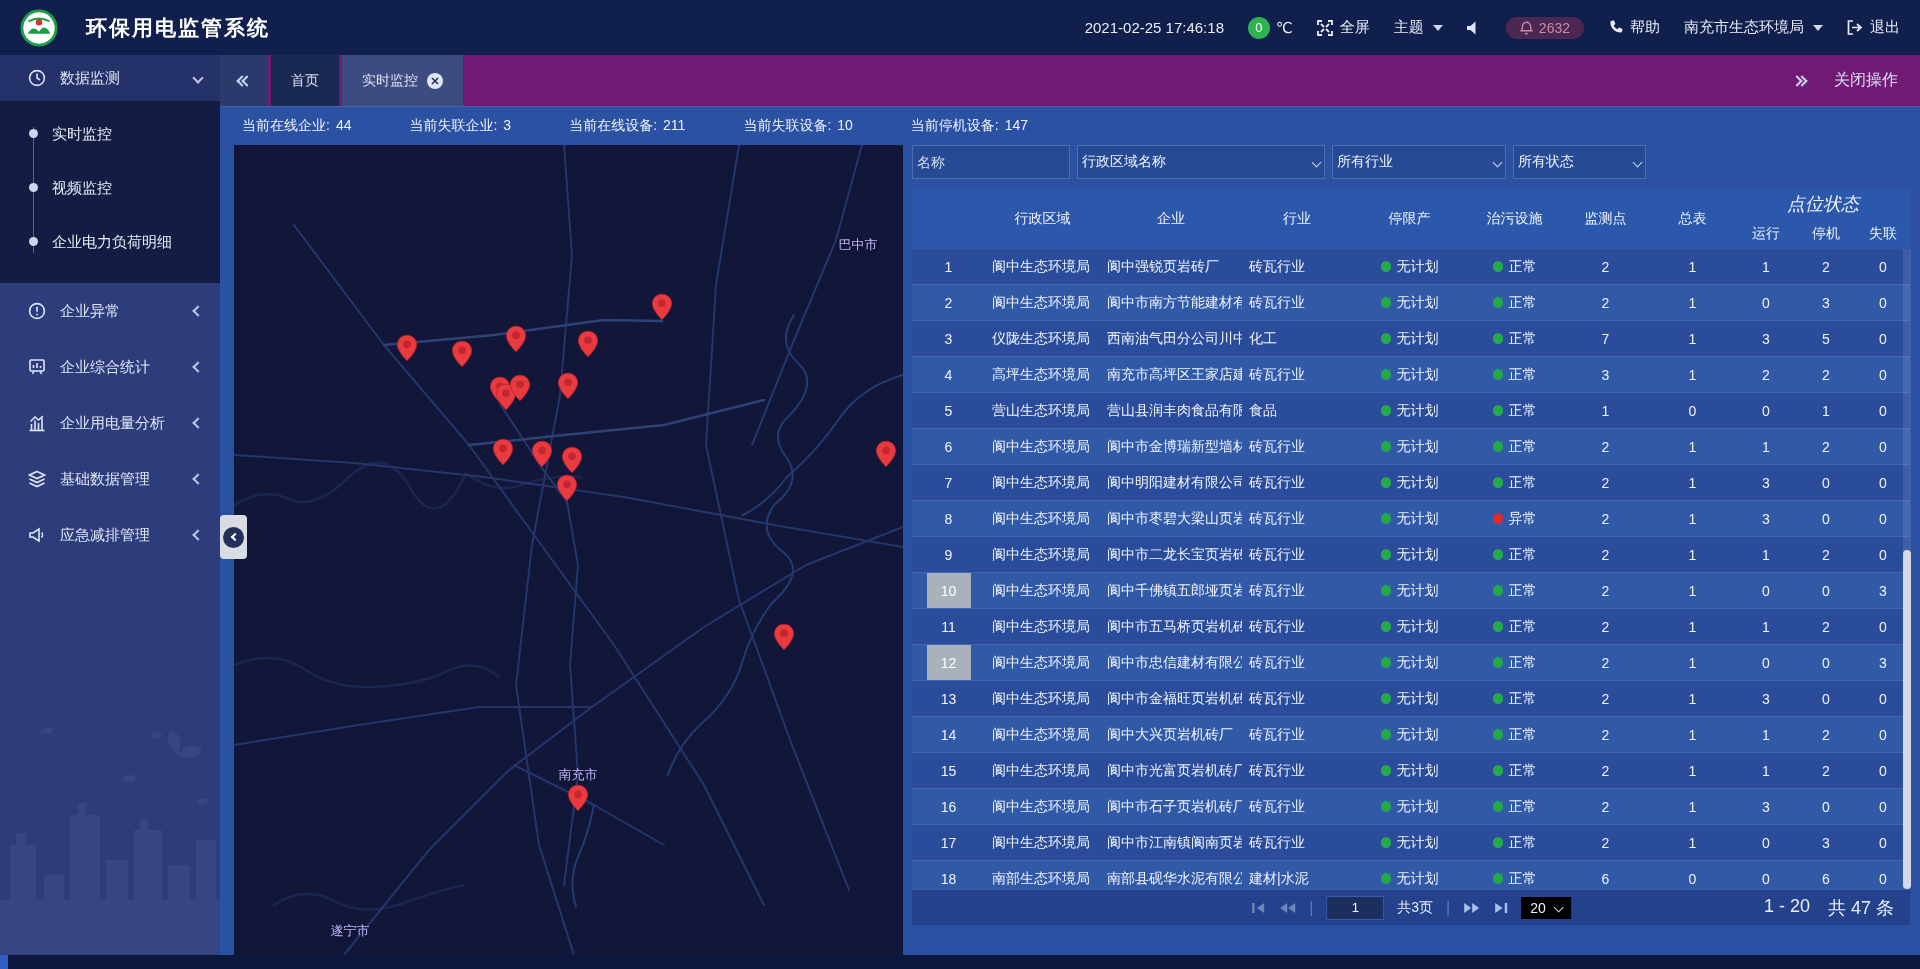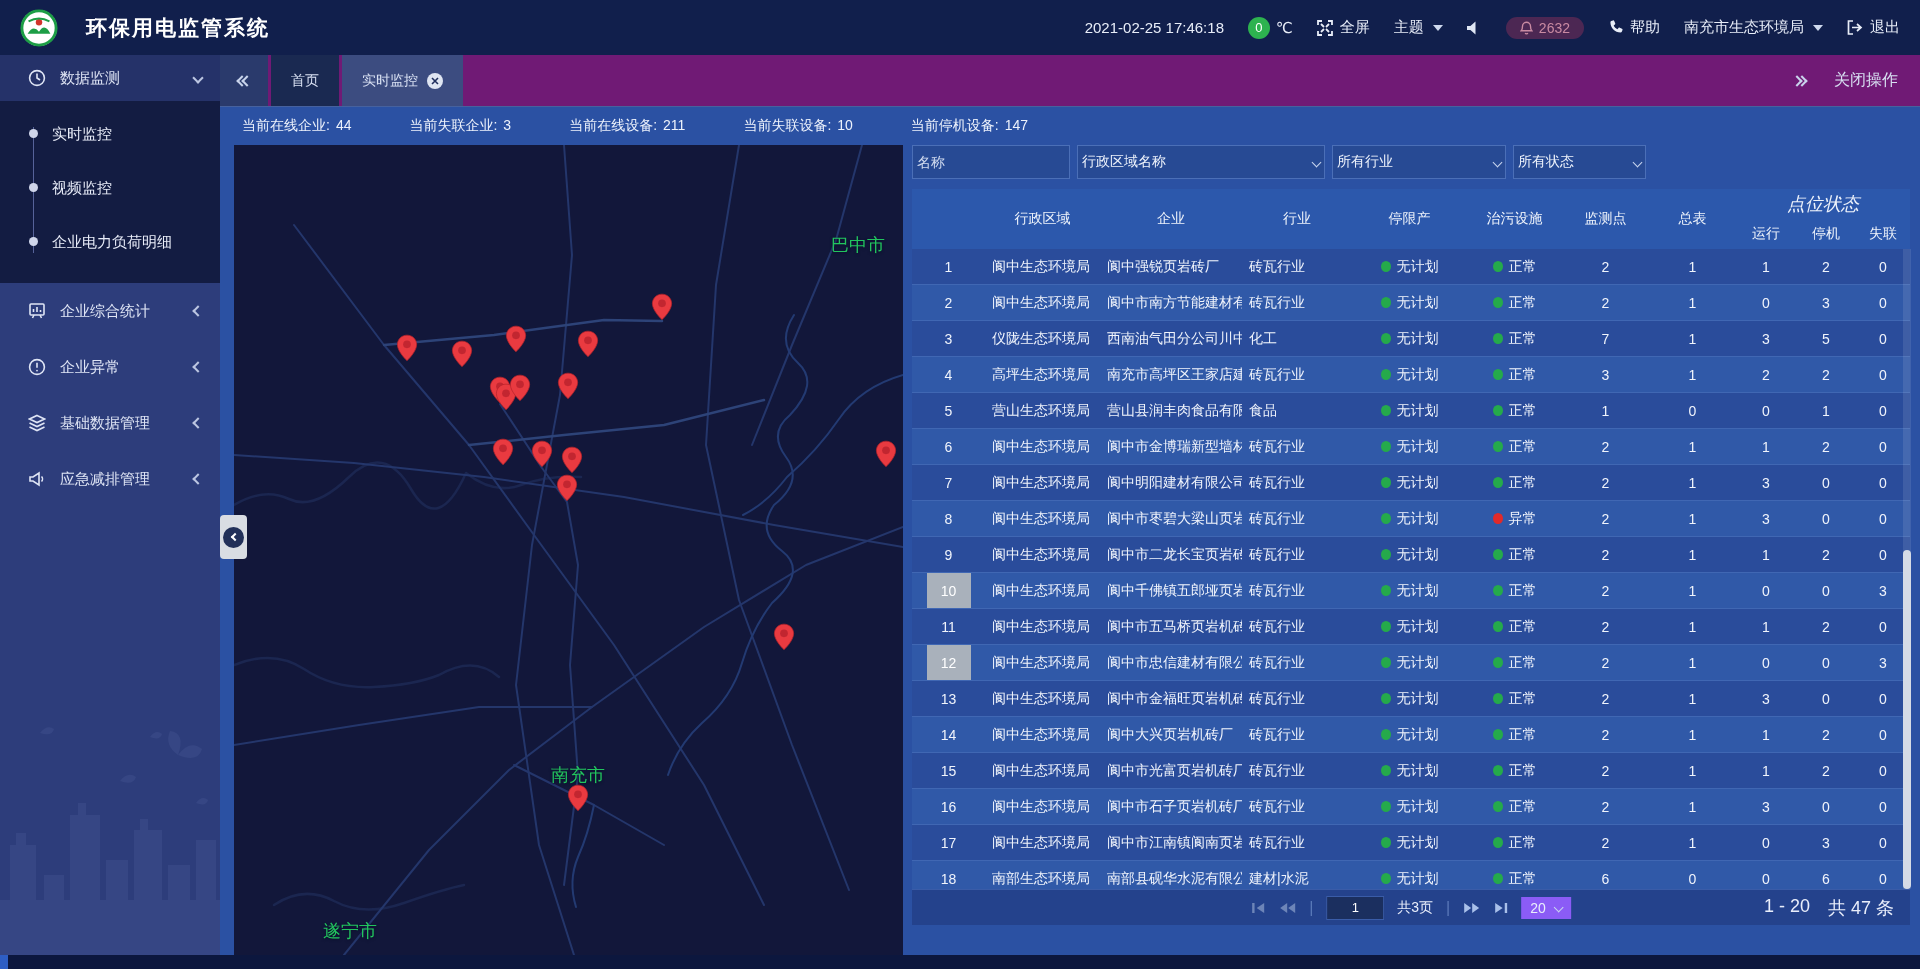--- a/index.html
+++ b/index.html
@@ -63,21 +63,21 @@
   .stat { display:flex; gap:6px; }
 
   
   .map { position:absolute; left:14px; top:38px; width:669px; height:810px; background:#12173a; overflow:hidden; }
   .map svg.roads { position:absolute; left:0; top:0; }
   .roads path { fill:none; stroke-linecap:round; stroke-linejoin:round; }
   .roads .r1 { stroke:#24366b; stroke-width:2; }
   .roads .r2 { stroke:#2d4378; stroke-width:2.5; }
   .roads .bd { stroke:#1b2650; stroke-width:2.5; }
   .roads .rv { stroke:#233a72; stroke-width:2; }
-  .city-label { position:absolute; transform:translate(-50%,-50%); color:#22c55e; font-size:18px;
+  .city-label { position:absolute; transform:translate(-50%,-50%); color:#c4b5fd; font-size:13px;
     text-shadow:0 1px 3px #0a0f28; white-space:nowrap; }
   .pin { position:absolute; width:22px; height:28px; transform:translate(-50%,-100%); cursor:pointer; }
   .collapse-handle { position:absolute; left:0px; top:408px; width:27px; height:44px; background:#d9dde3;
     border-radius:4px; display:flex; align-items:center; justify-content:center; cursor:pointer; z-index:5; }
   .collapse-handle .circ { width:21px; height:21px; border-radius:50%; background:#223059;
     display:flex; align-items:center; justify-content:center; }
   .collapse-handle .chv { width:6px; height:6px; border-color:#ffffff; margin-left:2px; }
 
   
   .panel { position:absolute; left:692px; top:38px; width:998px; height:780px; }
@@ -118,21 +118,21 @@
   .scroll-track { position:absolute; right:-1px; top:104px; width:8px; height:640px; background:rgba(255,255,255,.10); }
   .scroll-thumb { position:absolute; right:0; top:47%; width:8px; height:53%; background:#d5dbe6; border-radius:4px; }
 
   .pagination { position:absolute; left:0; top:744px; width:998px; height:36px; background:#24428c;
     border-top:1px solid #3a5ca8; display:flex; align-items:center; color:#e9eefb; font-size:14px; }
   .pg-center { position:absolute; left:50%; transform:translateX(-50%); display:flex; align-items:center; gap:13px; }
   .pg-icon { display:flex; align-items:center; cursor:pointer; }
   .pg-div { color:#5a79b8; font-size:16px; }
   .page-input { width:58px; height:24px; background:#1b2f5f; border:1px solid #3a5ca8; color:#fff;
     text-align:center; font-size:13px; font-family:inherit; }
-  .size-sel { display:flex; align-items:center; gap:7px; background:#8b5cf6; padding:3px 9px; cursor:pointer; }
+  .size-sel { display:flex; align-items:center; gap:7px; background:#000000; padding:3px 9px; cursor:pointer; }
   .pg-right { margin-left:auto; padding-right:16px; display:flex; gap:18px; font-size:18px; }
 
   .corner-strip { position:absolute; left:0; top:948px; width:8px; height:21px; background:#2e5ec4; }
 </style>
 </head>
 <body>
 
 <div class="header">
   <svg class="logo" viewBox="0 0 40 40">
     <circle cx="20" cy="20" r="19" fill="#ffffff"></circle>
@@ -203,34 +203,43 @@
   </div>
   <div class="submenu">
     <div class="vline"></div>
     <div class="subitem">实时监控</div>
     <div class="subitem">视频监控</div>
     <div class="subitem">企业电力负荷明细</div>
   </div>
 
   <div class="side-item">
     <svg width="18" height="18" viewBox="0 0 18 18" fill="none" stroke="#dfe5f5" stroke-width="1.6">
+      <circle cx="9" cy="9" r="7.4"></circle>
+        <path d="M9 4.8v5"></path>
+        <circle cx="9" cy="12.6" r="0.9" fill="#dfe5f5" stroke="none"></circle>
+    </svg>
+    <span class="lbl">企业异常</span>
+    <span class="chv left"></span>
+  </div>
+  <div class="side-item">
+    <svg width="18" height="18" viewBox="0 0 18 18" fill="none" stroke="#dfe5f5" stroke-width="1.6">
       <rect x="2" y="2" width="14" height="11" rx="1"></rect>
         <path d="M5.5 10V7M9 10V5M12.5 10V8"></path>
         <path d="M6 13l-1.5 3M12 13l1.5 3"></path>
     </svg>
     <span class="lbl">企业综合统计</span>
     <span class="chv left"></span>
   </div>
   <div class="side-item">
     <svg width="18" height="18" viewBox="0 0 18 18" fill="none" stroke="#dfe5f5" stroke-width="1.6">
-      <circle cx="9" cy="9" r="7.4"></circle>
-        <path d="M9 4.8v5"></path>
-        <circle cx="9" cy="12.6" r="0.9" fill="#dfe5f5" stroke="none"></circle>
+      <path d="M1.5 16.5h15"></path>
+        <path d="M3.5 16V10M7 16V6.5M10.5 16V9M14 16V4"></path>
+        <path d="M2.5 7.5 7 3l3.5 3L15 2"></path>
     </svg>
-    <span class="lbl">企业异常</span>
+    <span class="lbl">企业用电量分析</span>
     <span class="chv left"></span>
   </div>
   <div class="side-item">
     <svg width="18" height="18" viewBox="0 0 18 18" fill="none" stroke="#dfe5f5" stroke-width="1.6">
       <path d="M9 1.5 16.5 5 9 8.5 1.5 5z"></path>
         <path d="M1.5 9 9 12.5 16.5 9"></path>
         <path d="M1.5 13 9 16.5 16.5 13"></path>
     </svg>
     <span class="lbl">基础数据管理</span>
     <span class="chv left"></span>

